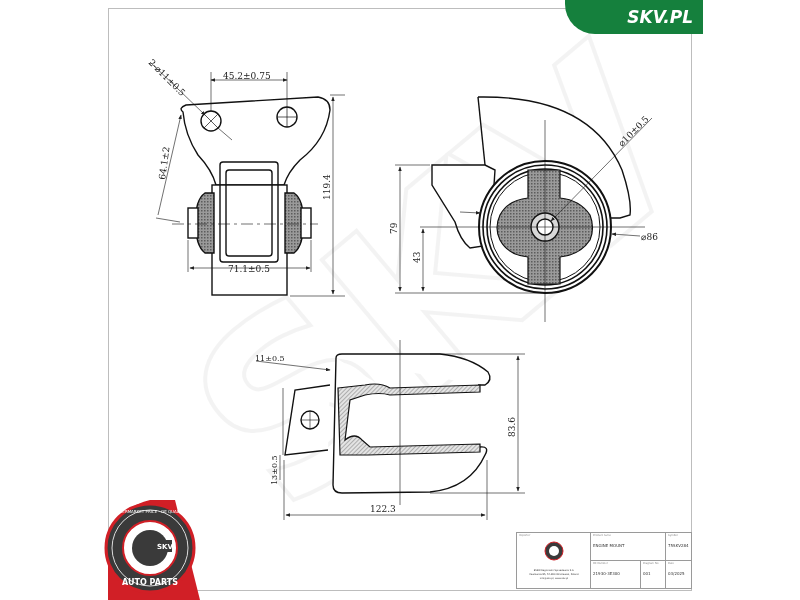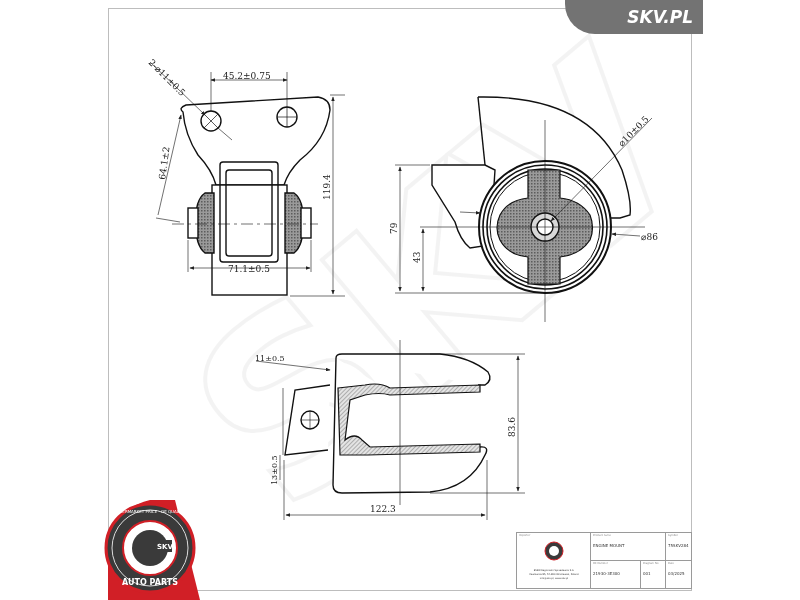--- a/index.html
+++ b/index.html
@@ -1,19 +1,19 @@
 <!DOCTYPE html>
 <html><head>
 <meta charset="utf-8">
 <style>
   html, body { margin: 0; padding: 0; background: #ffffff; }
   body { width: 800px; height: 600px; position: relative; overflow: hidden; font-family: "DejaVu Serif", serif; }
   #stage { position: absolute; left: 0; top: 0; width: 800px; height: 600px; }
   .frame { position: absolute; left: 108px; top: 8px; width: 584px; height: 583px; border: 1px solid #bdbdbd; box-sizing: border-box; }
-  .brand { position: absolute; left: 565px; top: 0; width: 138px; height: 34px; background: #737373; border-bottom-left-radius: 30px; color: #fff;
+  .brand { position: absolute; left: 565px; top: 0; width: 138px; height: 34px; background: #15803d; border-bottom-left-radius: 30px; color: #fff;
            font-family: "DejaVu Sans", sans-serif; font-weight: bold; font-style: italic; font-size: 17px; line-height: 34px; text-align: right; padding-right: 10px; box-sizing: border-box; }
   .tb { position: absolute; left: 516px; top: 532px; width: 176px; height: 57px; border: 1px solid #9a9a9a; box-sizing: border-box; background: #fff;
         font-family: "DejaVu Sans", sans-serif; }
   .cell { position: absolute; border-right: 1px solid #9a9a9a; border-bottom: 1px solid #9a9a9a; box-sizing: border-box; }
   .cell .lbl { position: absolute; left: 2px; top: 1px; font-size: 2.6px; color: #888; white-space: nowrap; }
   .cell .val { position: absolute; left: 2px; top: 10px; font-size: 4px; color: #333; white-space: nowrap; }
   .imp { position: absolute; left: 1px; width: 72px; text-align: center; font-size: 2.4px; color: #333; line-height: 3px; }
   .dim { font-family: "DejaVu Serif", serif; font-size: 9px; fill: #222; }
 </style>
 </head>

